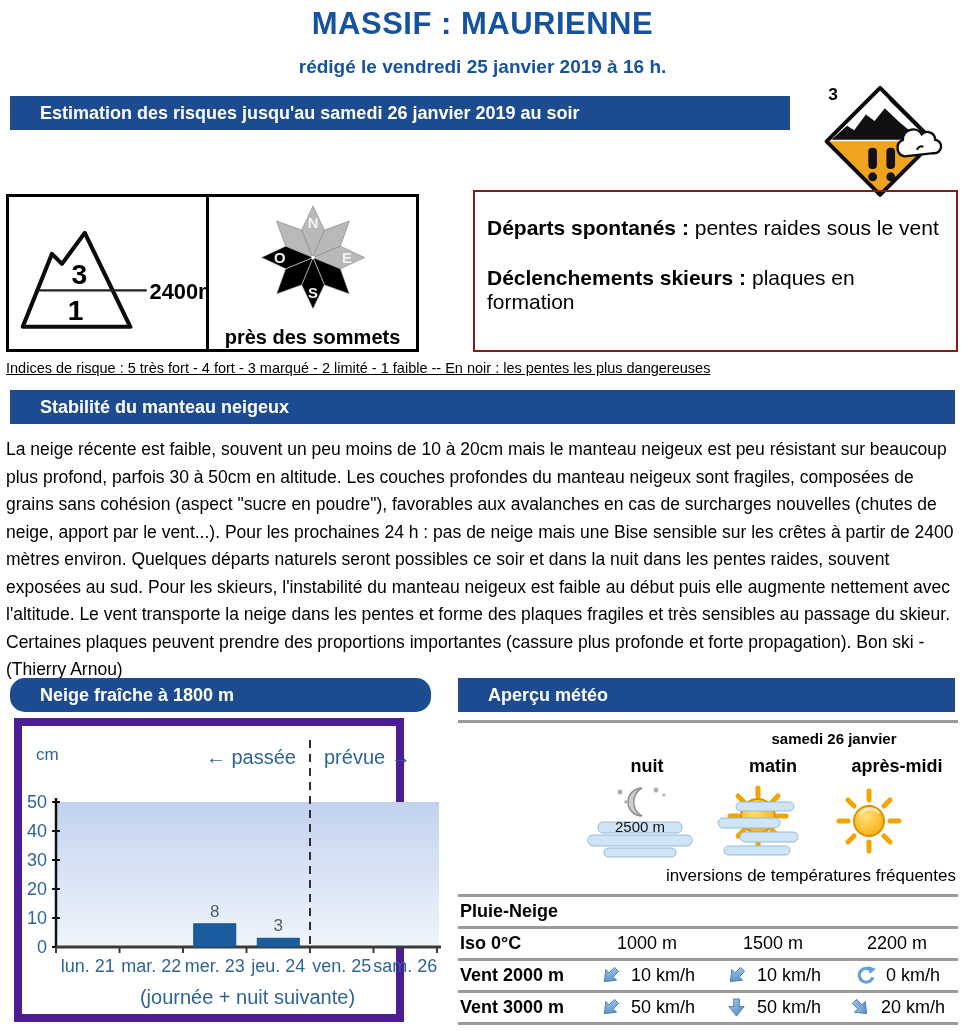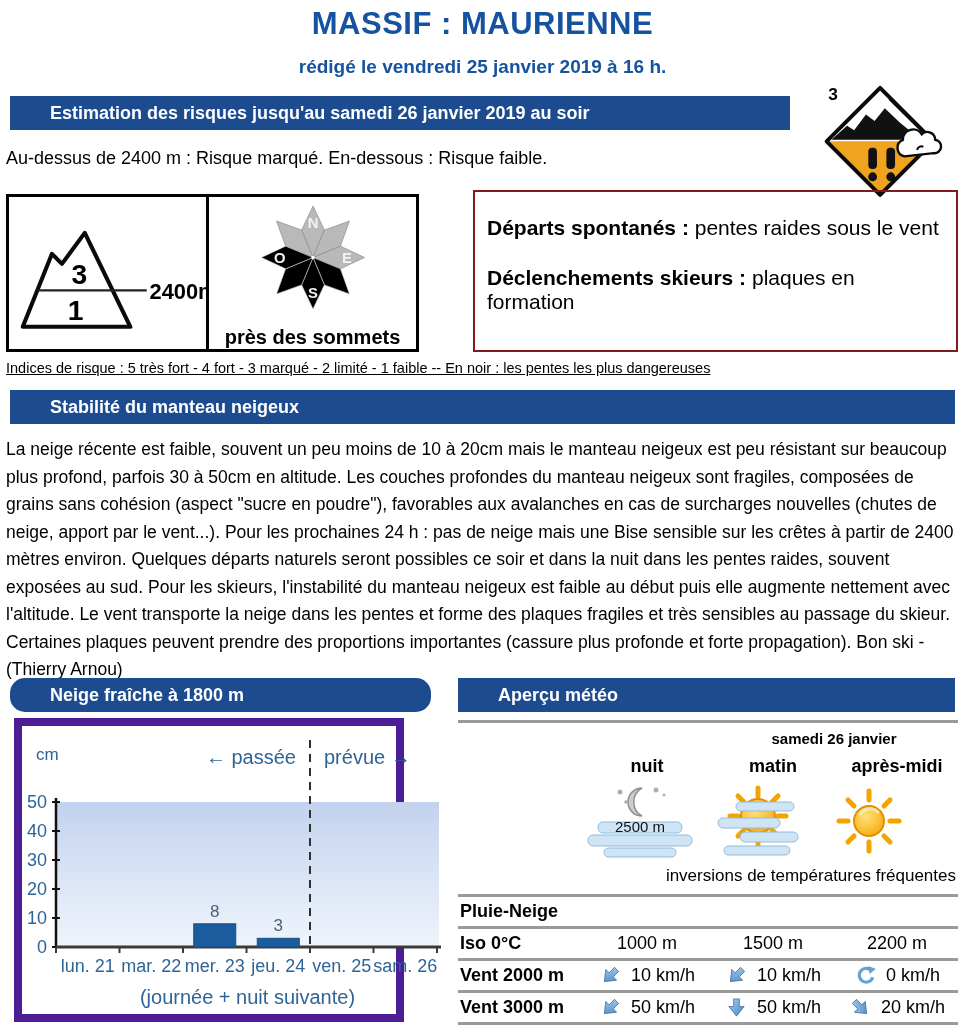--- a/index.html
+++ b/index.html
@@ -6,21 +6,21 @@
   body{font-family:"Liberation Sans","DejaVu Sans",sans-serif;color:#000;}
   .page{position:relative;width:965px;height:1031px;background:#fff;overflow:hidden;}
   .b{font-weight:bold;}
 
   .title{position:absolute;top:6px;left:0;width:100%;text-align:center;
          font-size:31px;font-weight:bold;color:#16539e;letter-spacing:.5px;}
   .subtitle{position:absolute;top:56px;left:0;width:100%;text-align:center;
          font-size:19px;font-weight:bold;color:#16539e;}
 
   .secbar{position:absolute;height:34px;background:#1c4b8f;color:#fff;
-          font-size:18px;font-weight:bold;line-height:34px;padding-left:40px;box-sizing:border-box;}
+          font-size:18px;font-weight:bold;line-height:34px;padding-left:30px;box-sizing:border-box;}
   .bar-est{top:96px;left:10px;width:780px;}
   .bar-stab{top:390px;left:10px;width:945px;}
   .bar-snow{top:678px;left:10px;width:421px;border-radius:15px;}
   .bar-meteo{top:678px;left:458px;width:497px;}
 
   .risk-icon{position:absolute;top:80px;left:810px;width:152px;height:118px;}
   .risk-icon svg{width:100%;height:100%;}
 
   .risk-summary{position:absolute;top:148px;left:6px;width:790px;font-size:18px;}
 
@@ -103,21 +103,20 @@
       <rect x="55" y="86" width="11" height="27" rx="5" fill="#111"></rect>
       <rect x="78" y="86" width="11" height="27" rx="5" fill="#111"></rect>
       <circle cx="60.5" cy="123" r="5.6" fill="#111"></circle>
       <circle cx="83.5" cy="123" r="5.6" fill="#111"></circle>
       <polygon points="70,10 138,78 70,146 2,78" fill="none" stroke="#0a0a0a" stroke-width="5" stroke-linejoin="round"></polygon>
       <path d="M101,97 a11,11 0 0 1 -2,-21 a13,13 0 0 1 24,-7 a10,10 0 0 1 17,7 a8.5,8.5 0 0 1 -2,17 z" fill="#fff" stroke="#0a0a0a" stroke-width="3"></path>
       <path d="M117,89 a5.5,5.5 0 0 1 8,-4" fill="none" stroke="#0a0a0a" stroke-width="2.5"></path>
     </svg>
   </div>
 
-  <div class="risk-summary">Au-dessus de 2400 m : Risque marqué. En-dessous : Risque faible.</div>
 
   <div class="picto-wrap">
     <div class="mountain-cell">
       <svg viewBox="0 0 215 152">
         <polygon points="14,135 46,55 57,66 82,32 132,135" fill="#fff" stroke="#0a0a0a" stroke-width="4.5" stroke-linejoin="round"></polygon>
         <line x1="30" y1="95" x2="150" y2="95" stroke="#222" stroke-width="2.5"></line>
         <text x="76" y="88" text-anchor="middle" font-size="31" font-weight="bold">3</text>
         <text x="72" y="128" text-anchor="middle" font-size="31" font-weight="bold">1</text>
         <text x="153" y="104" font-size="24" font-weight="bold">2400m</text>
       </svg>

